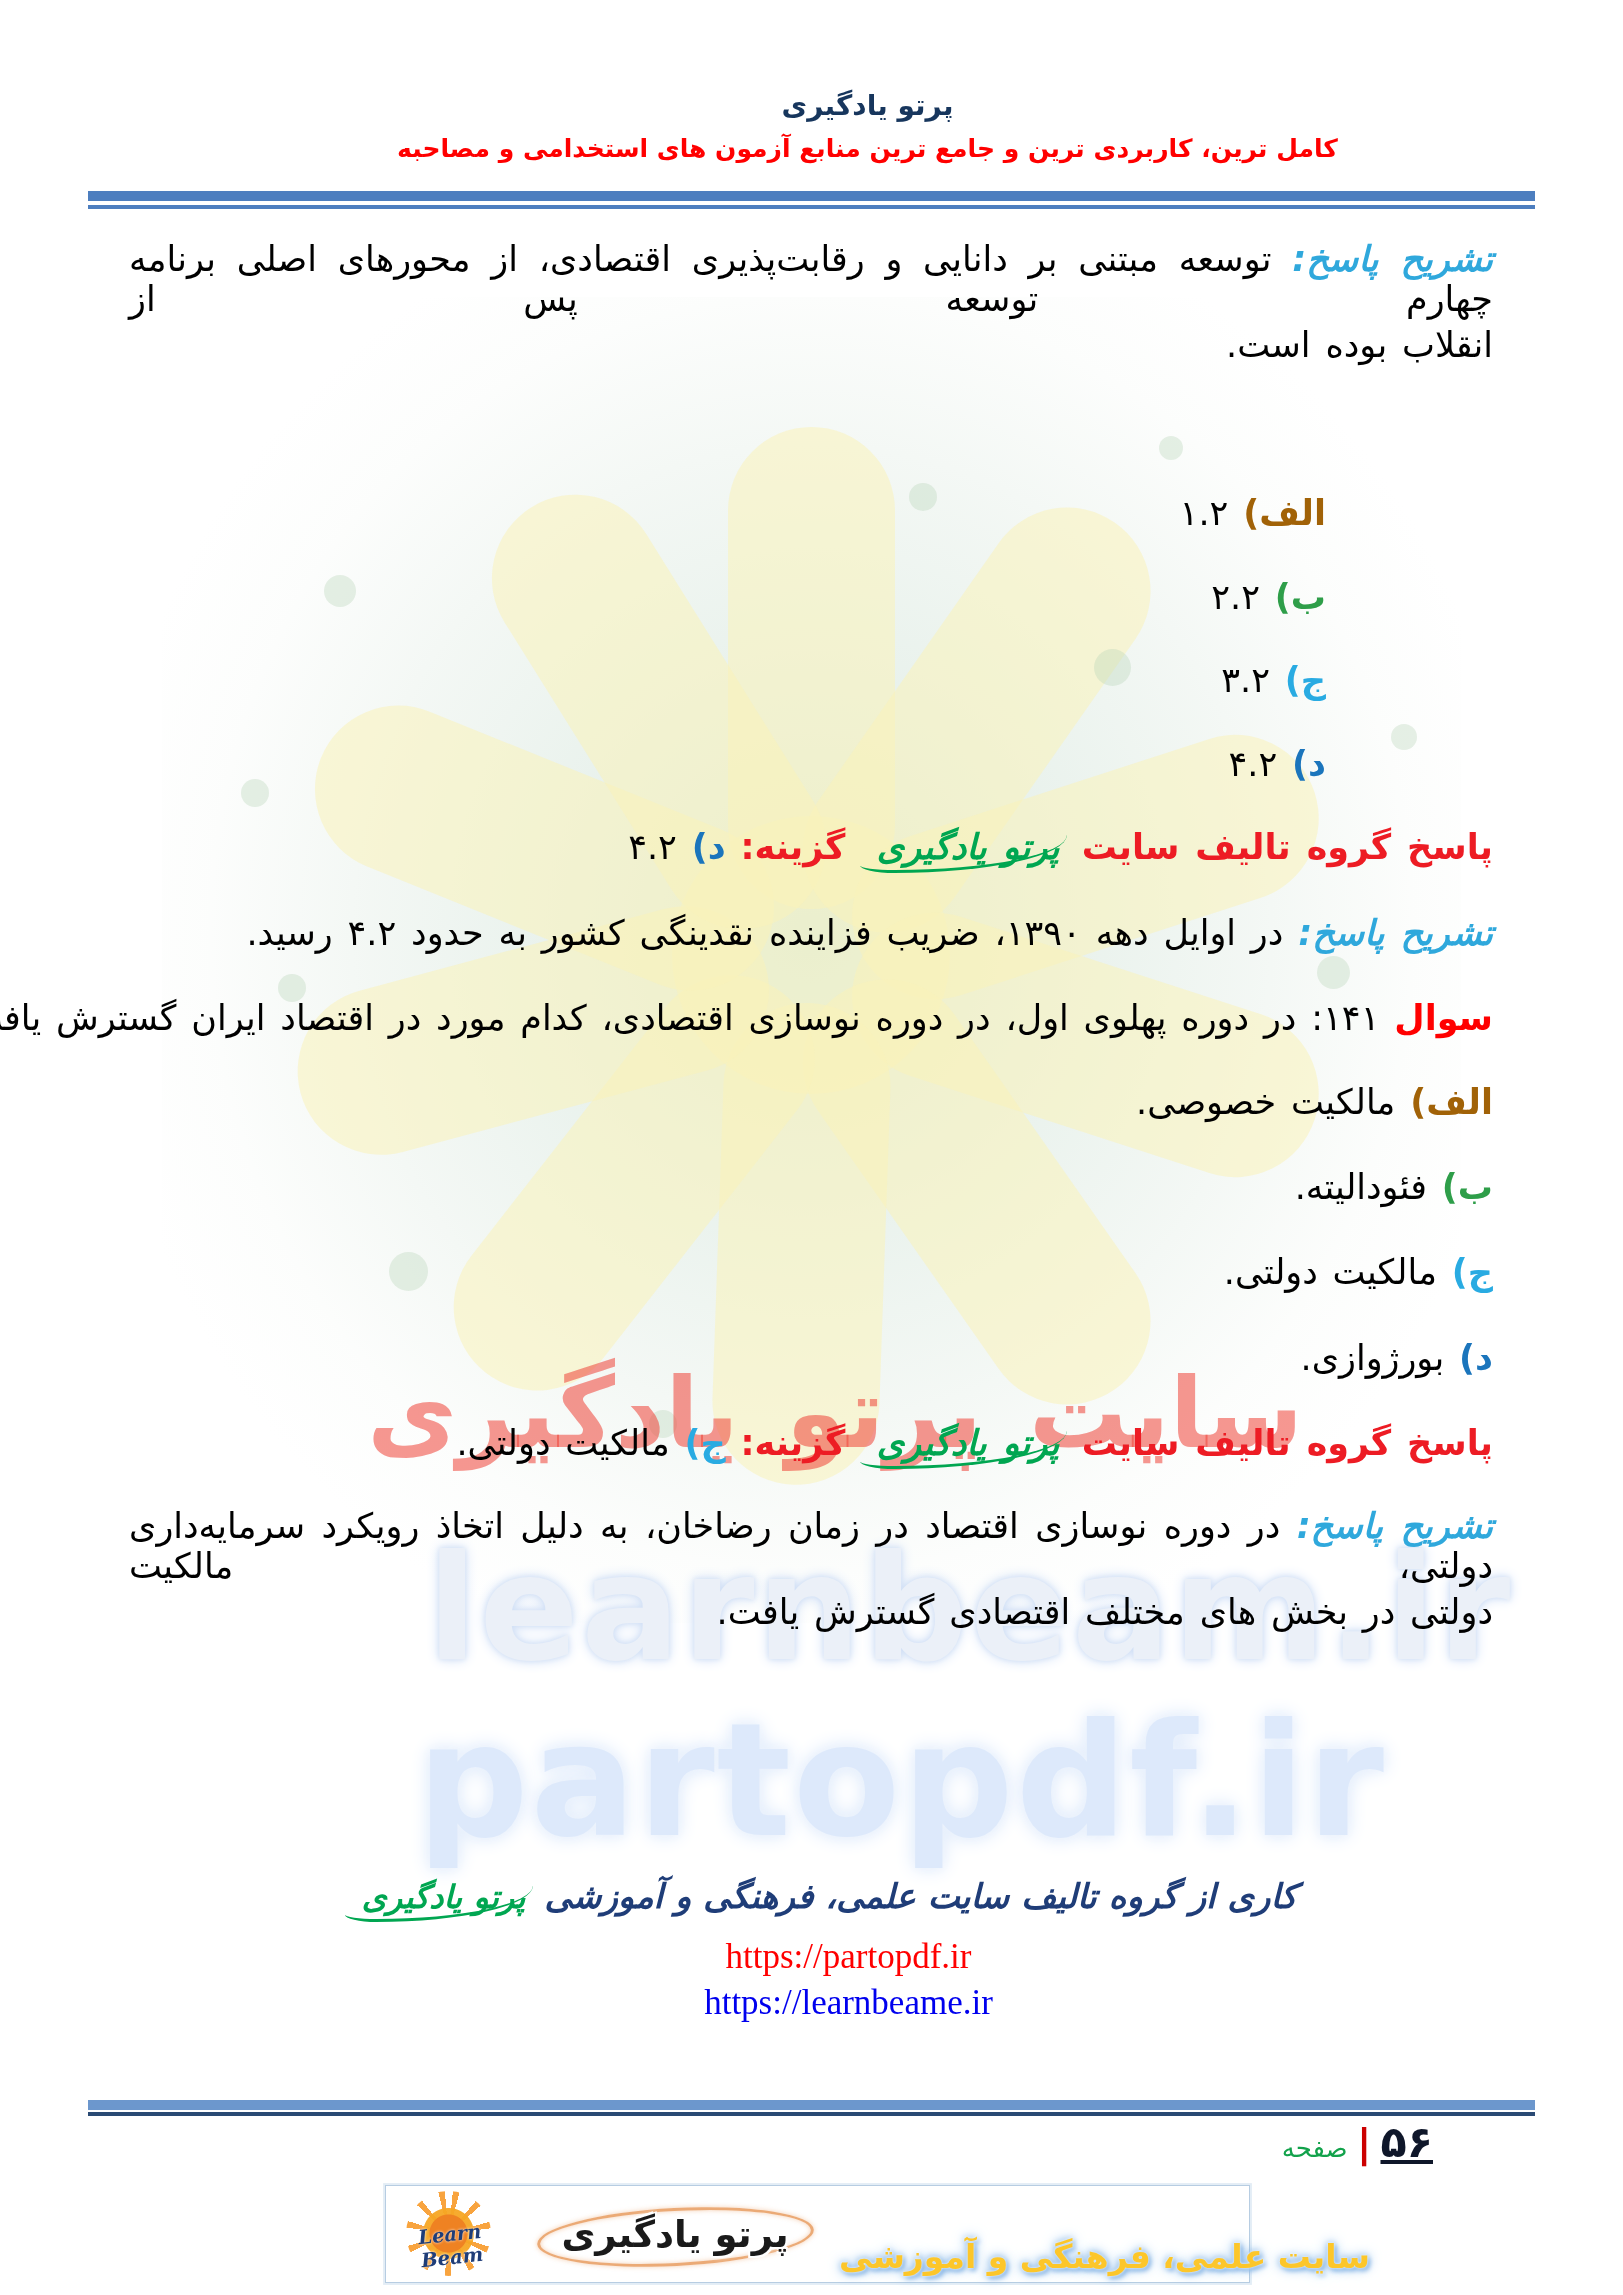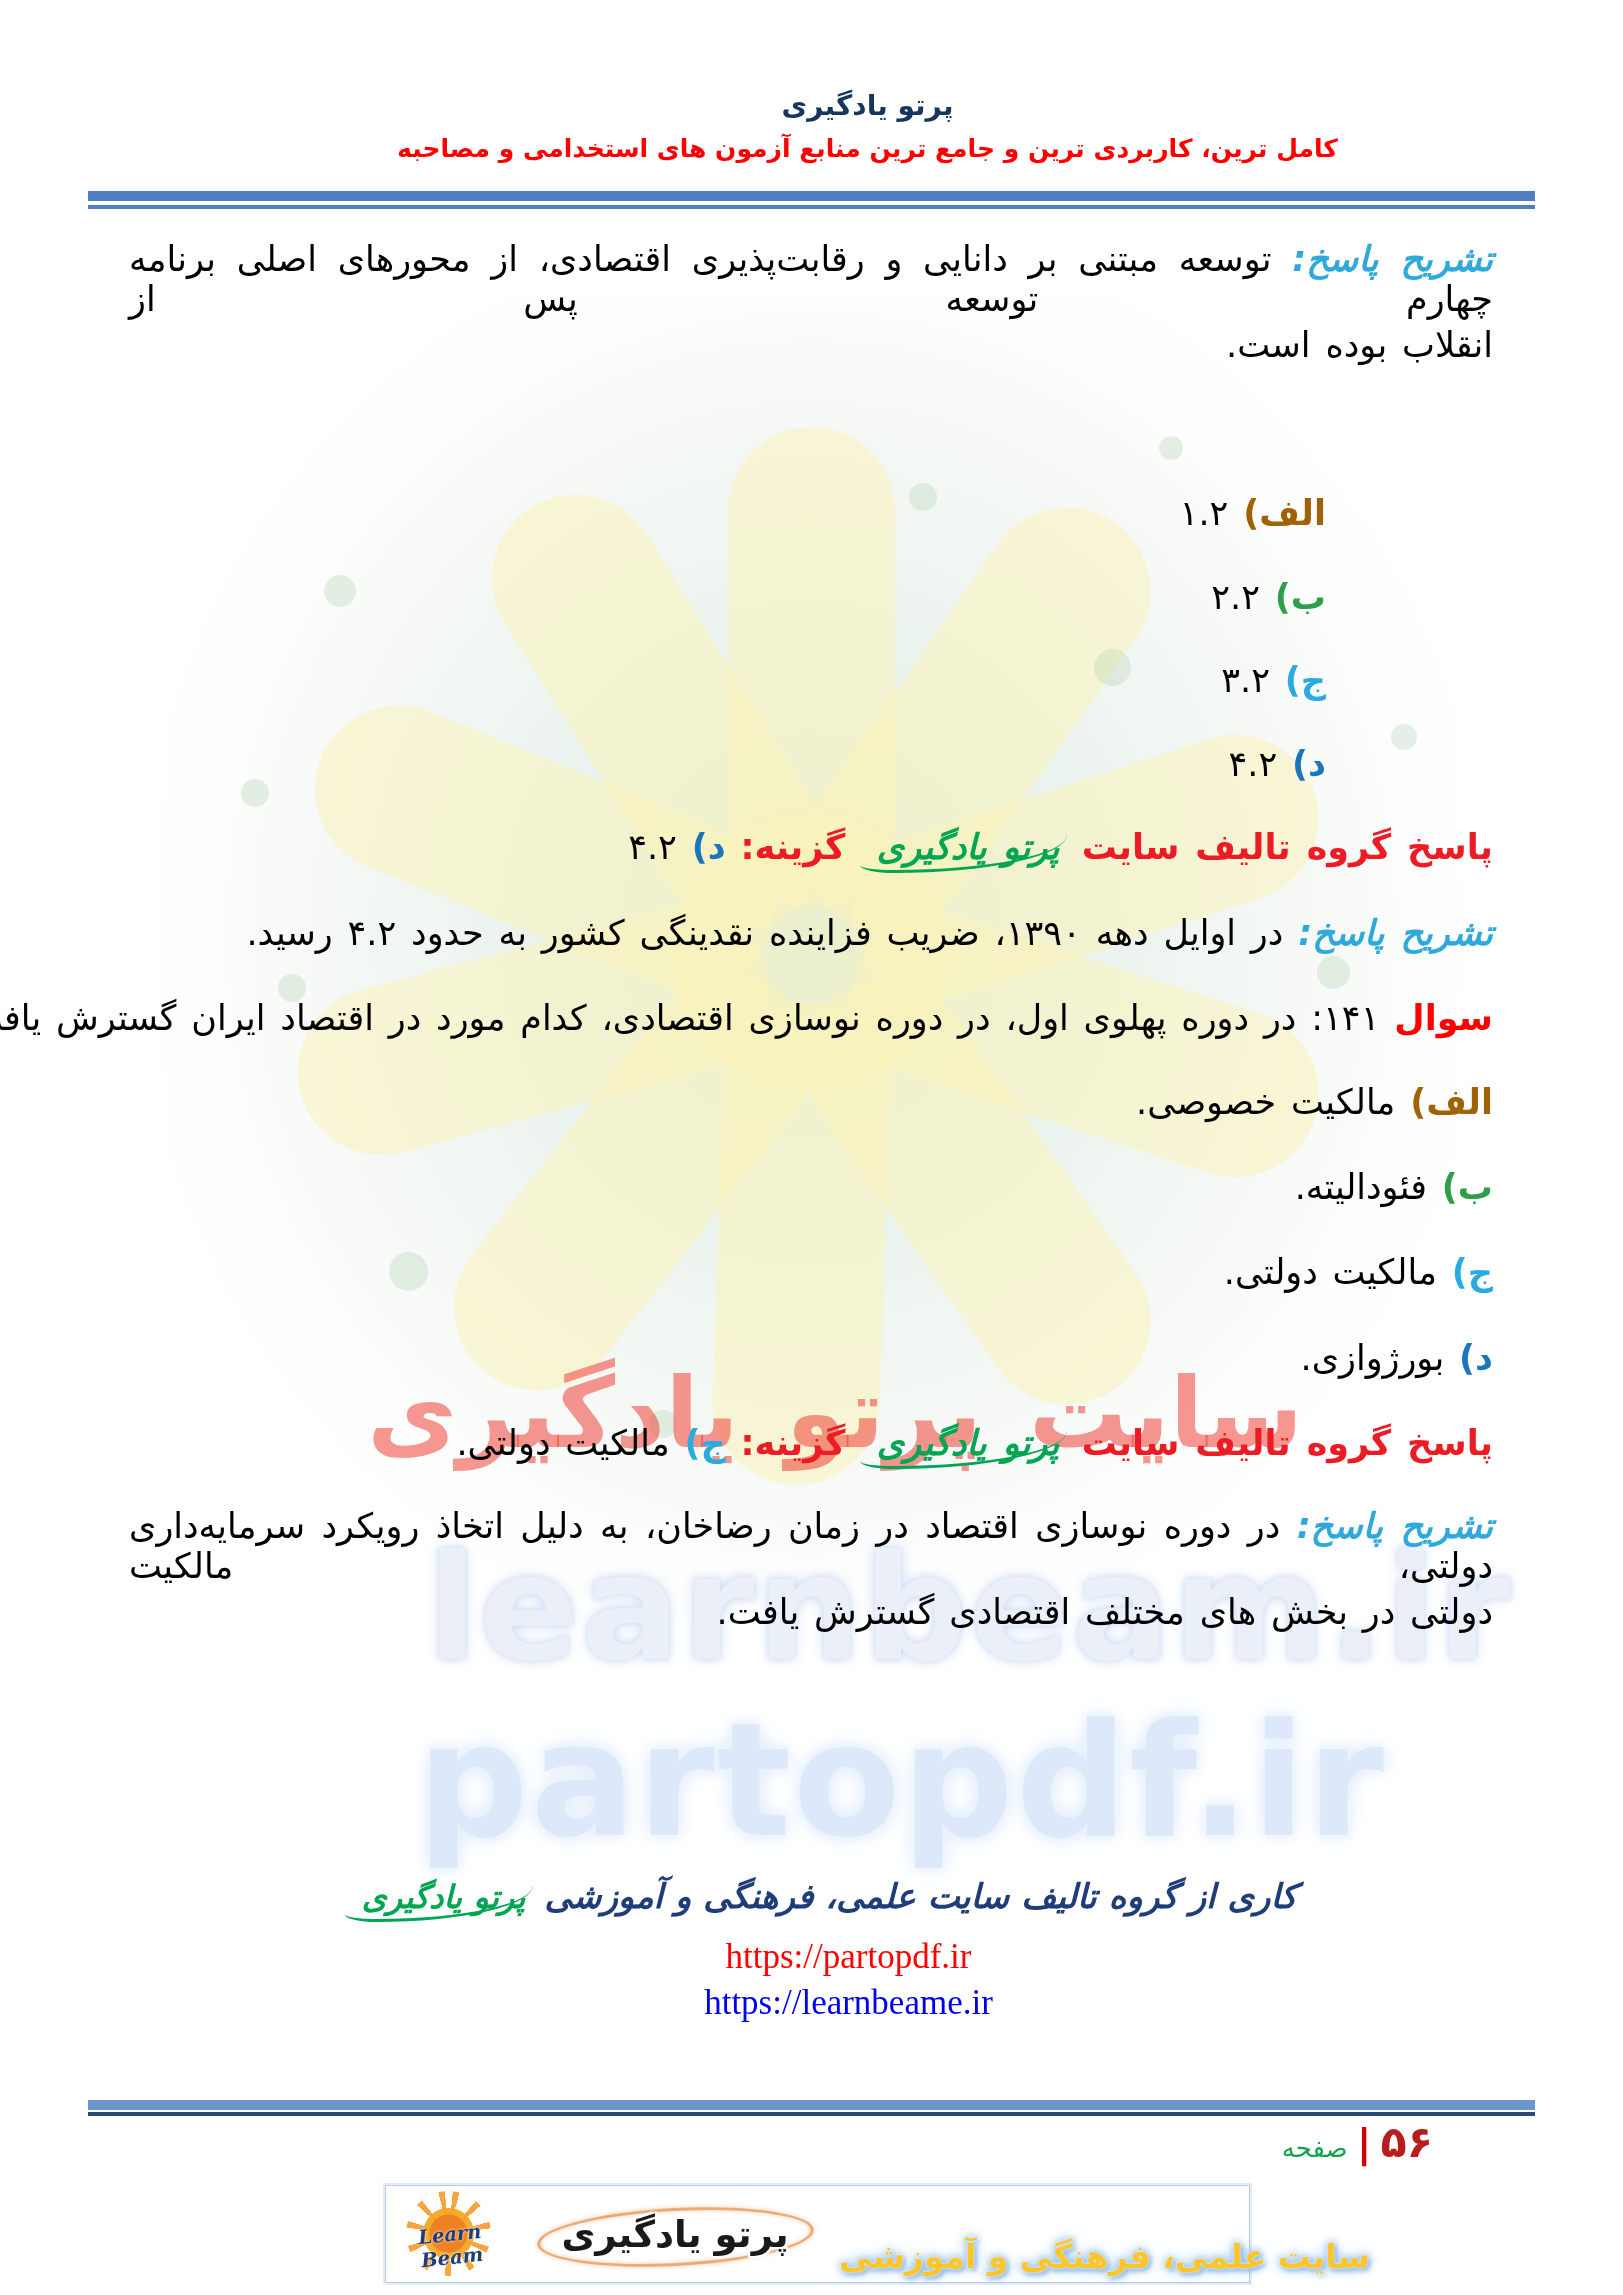--- a/index.html
+++ b/index.html
@@ -65,21 +65,21 @@
   .opt-d{color:#1b75bc;}
   
   .credit{position:absolute;top:1876px;left:0;width:1642px;text-align:center;direction:rtl;
     font-size:34px;font-weight:bold;font-style:italic;color:#1f3d78;z-index:3;white-space:nowrap;}
   .credit .brand-green{font-size:32px;}
   .page-link{position:absolute;left:0;width:1697px;text-align:center;z-index:3;
     font-family:"Liberation Serif",serif;font-size:35px;text-decoration:none;display:block;}
   .link-red{top:1937px;color:#ff0000;}
   .link-blue{top:1983px;color:#0000ee;}
   .pagenum{position:absolute;top:2117px;right:190px;direction:rtl;z-index:3;white-space:nowrap;}
-  .pagenum .num{font-size:43px;font-weight:bold;color:#b91c1c;}
+  .pagenum .num{font-size:43px;font-weight:bold;color:#0f172a;text-decoration:underline;}
   .pagenum .bar{font-size:39px;font-weight:bold;color:#cc0000;margin:0 9.3px;}
   .pagenum .word{font-size:26px;color:#12a24b;margin-left:40px;}
   
   .banner{
     position:absolute;left:385px;top:2185px;width:863px;height:96px;background:#fff;
     border:1.9px solid #b7cde2;box-shadow:0 0 0 1.9px #e3edf6;z-index:3;
     display:flex;align-items:center;direction:ltr;
   }
   .logo{position:relative;width:108px;height:89px;margin-left:11px;flex:none;}
   .sun{

